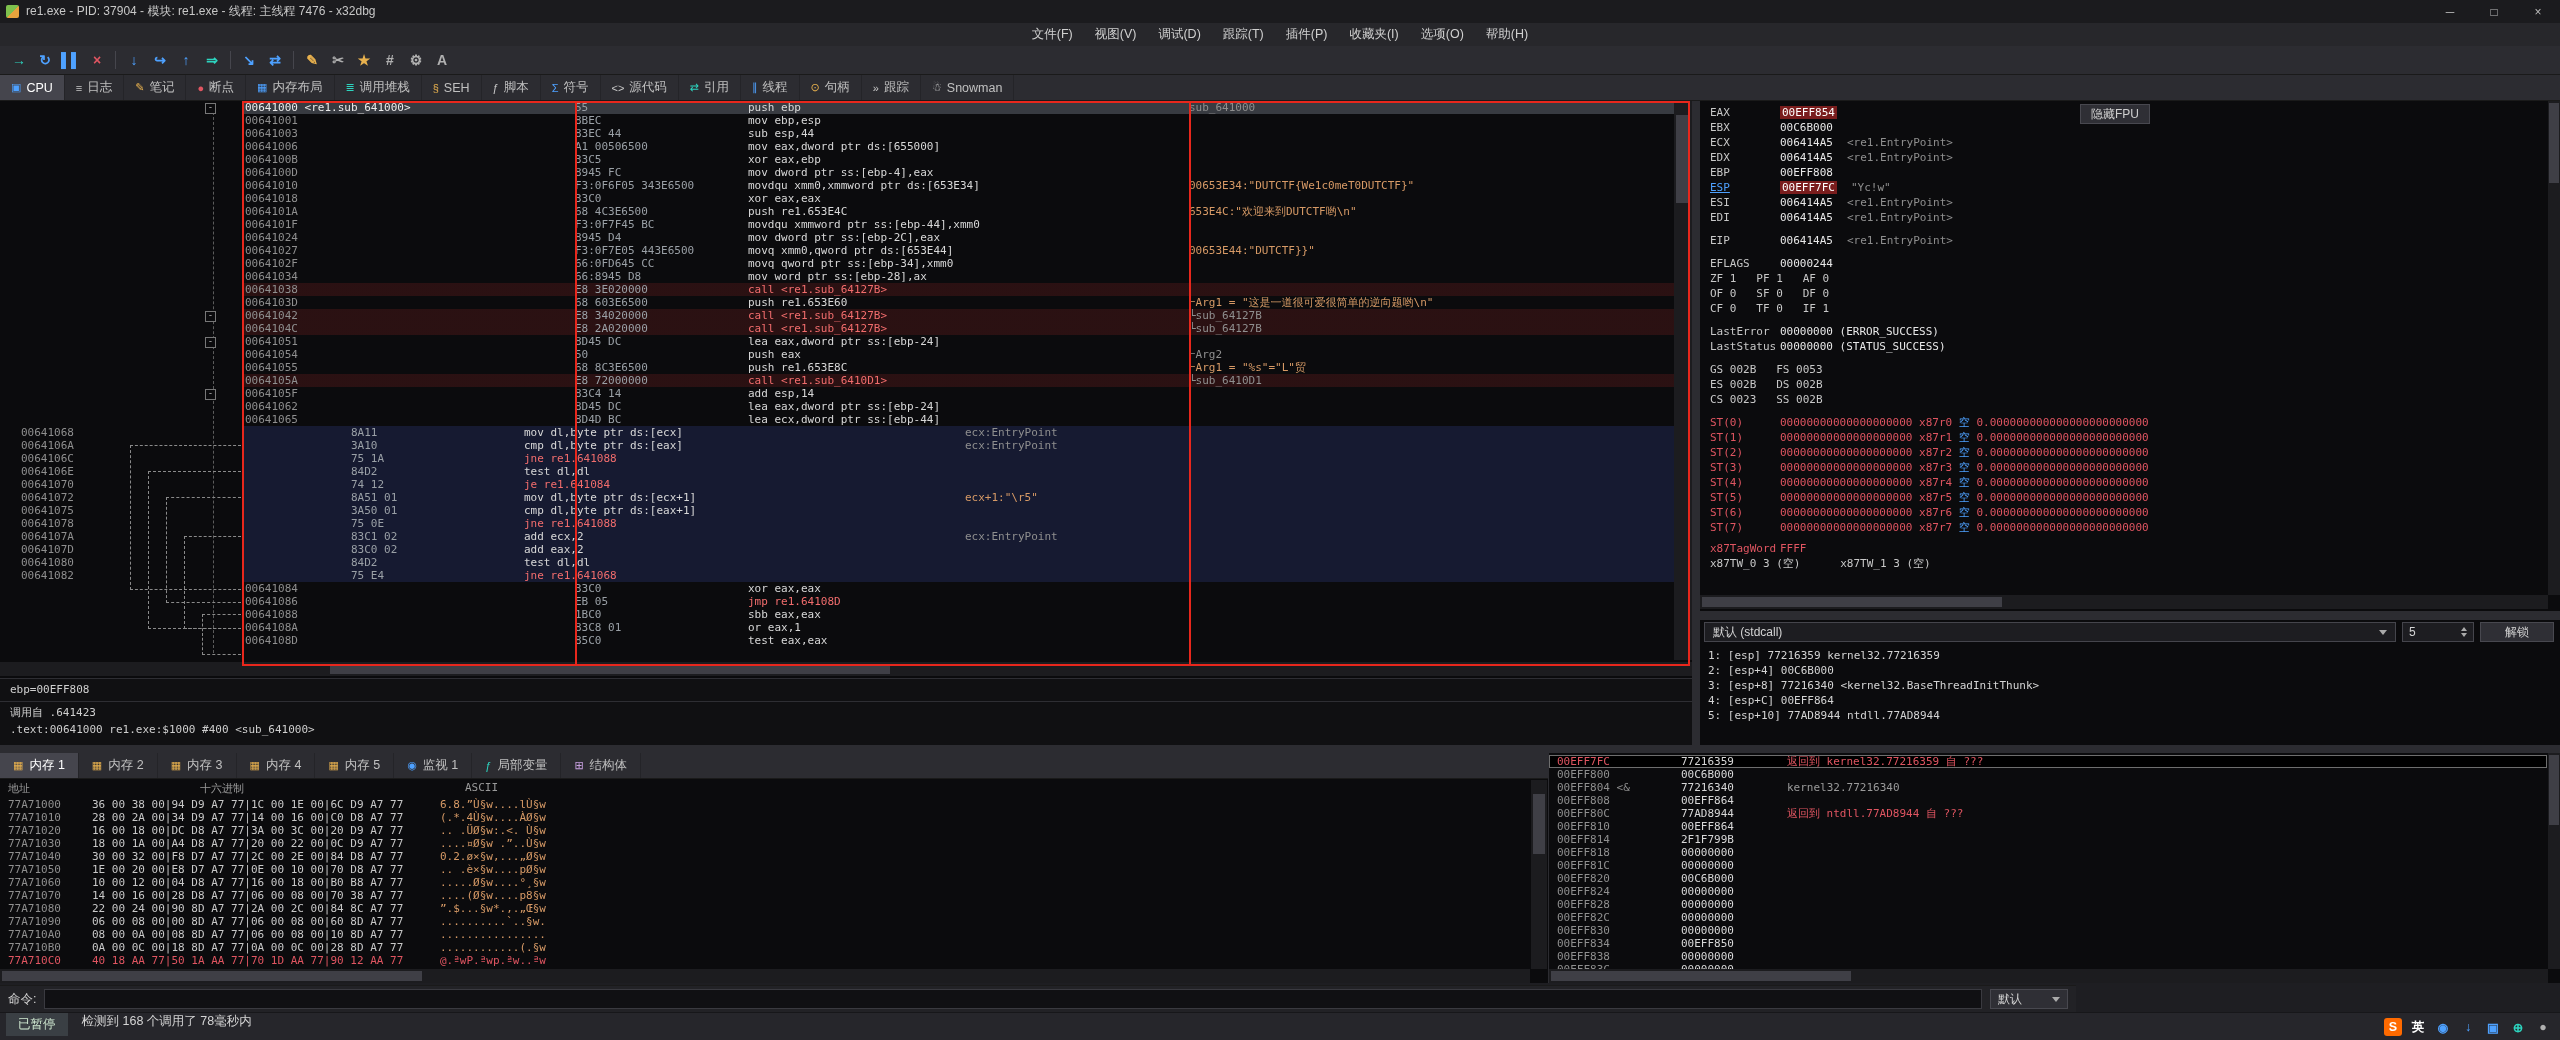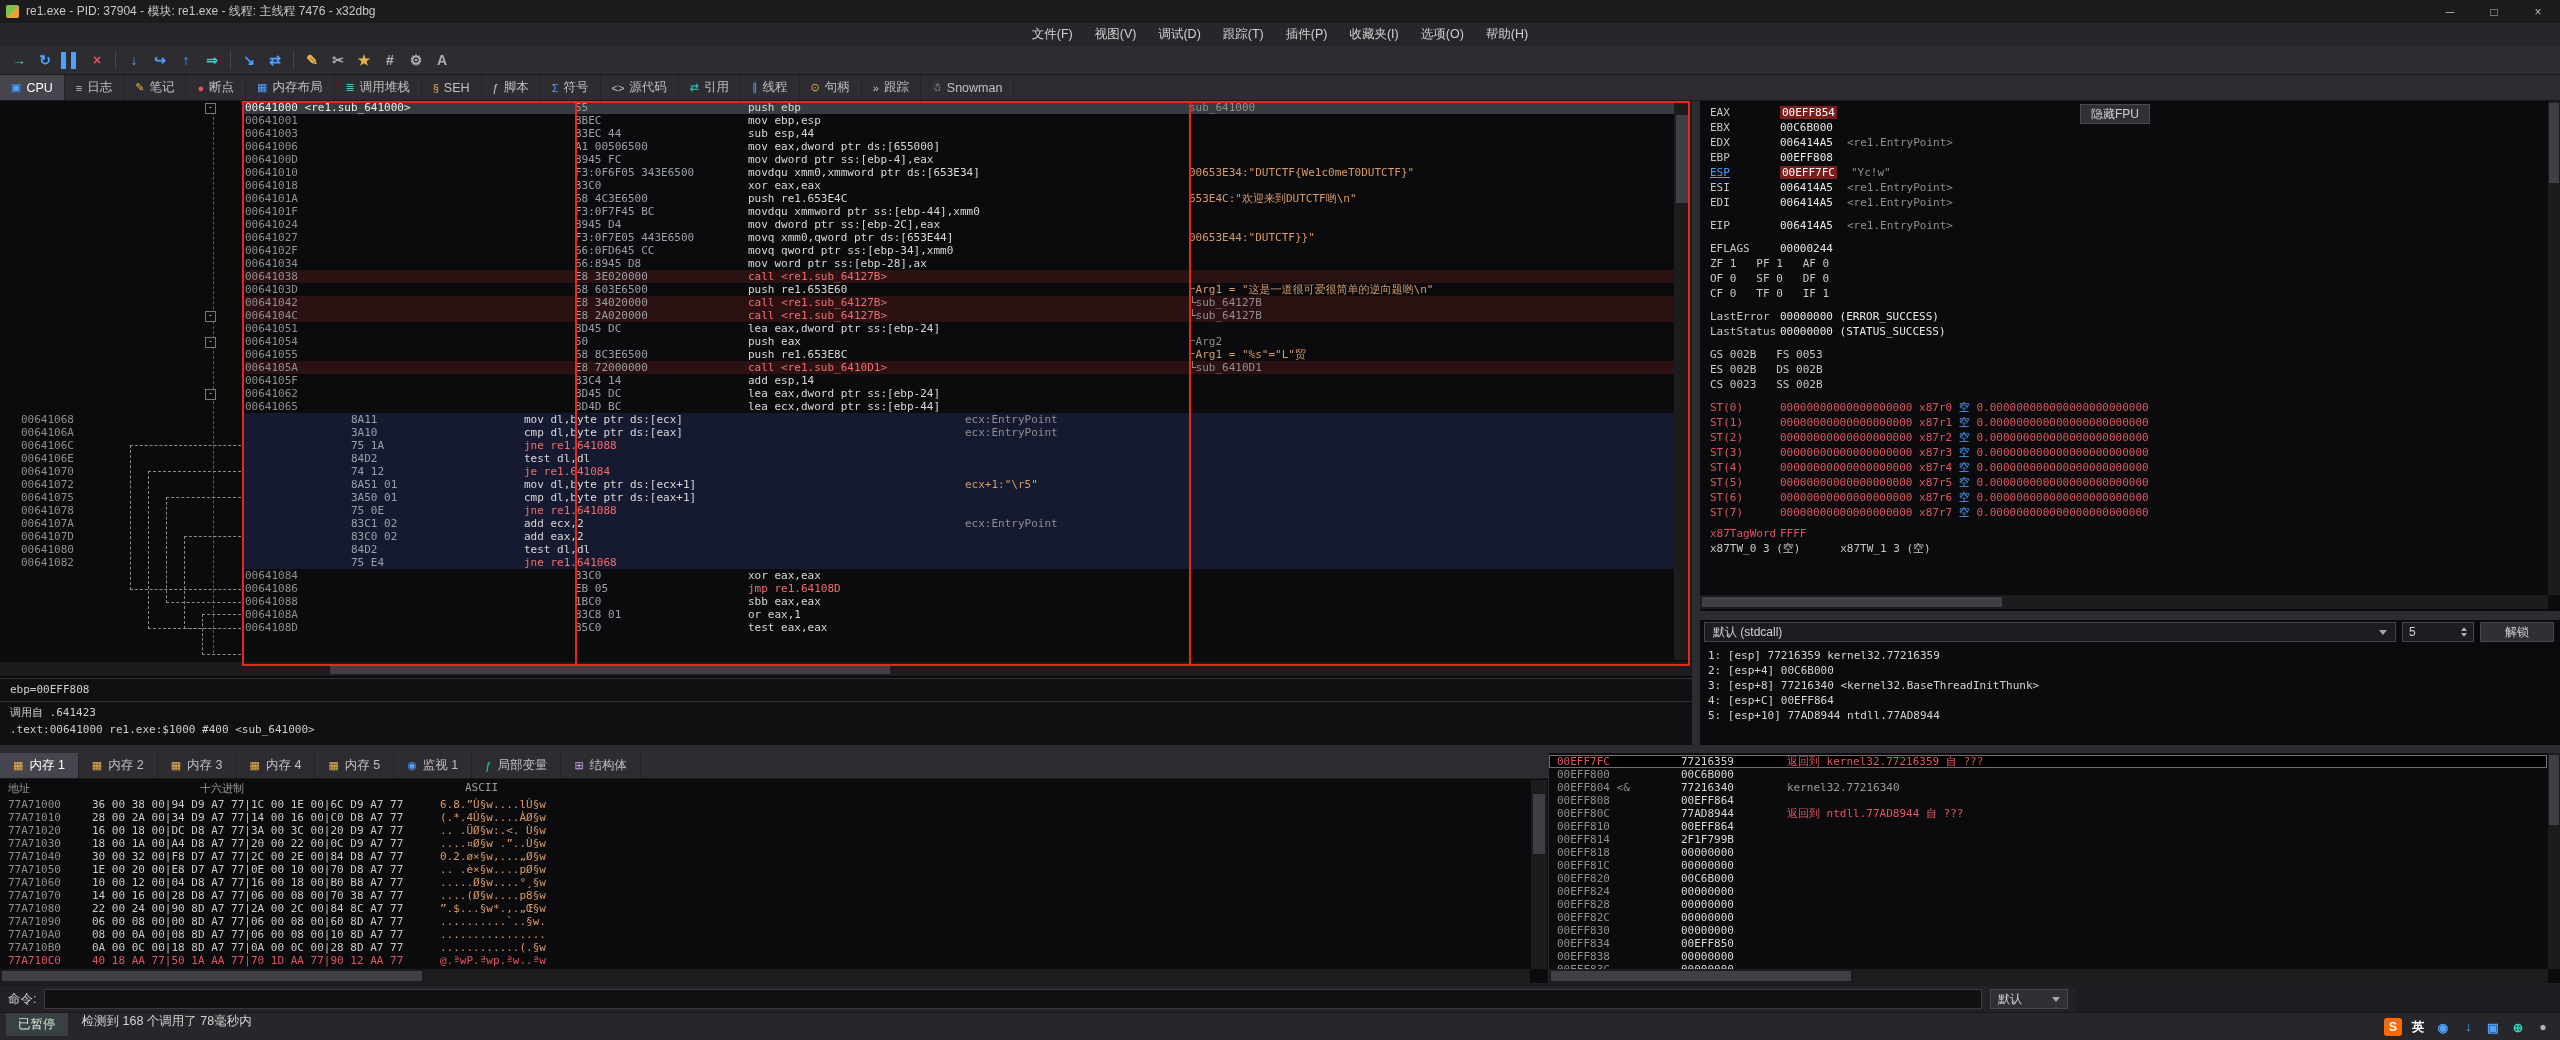--- a/index.html
+++ b/index.html
@@ -291,20 +291,26 @@
           <span class="c-asm">sub esp,44</span>
           <span class="c-comment"></span>
         </div>
         <div class="drow">
           <span class="c-addr">00641006</span>
           <span class="c-bytes">A1 00506500</span>
           <span class="c-asm">mov eax,dword ptr ds:[655000]</span>
           <span class="c-comment"></span>
         </div>
         <div class="drow">
+          <span class="c-addr">0064100B</span>
+          <span class="c-bytes">33C5</span>
+          <span class="c-asm">xor eax,ebp</span>
+          <span class="c-comment"></span>
+        </div>
+        <div class="drow">
           <span class="c-addr">0064100D</span>
           <span class="c-bytes">8945 FC</span>
           <span class="c-asm">mov dword ptr ss:[ebp-4],eax</span>
           <span class="c-comment"></span>
         </div>
         <div class="drow">
           <span class="c-addr">00641010</span>
           <span class="c-bytes">F3:0F6F05 343E6500</span>
           <span class="c-asm">movdqu xmm0,xmmword ptr ds:[653E34]</span>
           <span class="c-comment str">00653E34:"DUTCTF{We1c0meT0DUTCTF}"</span>
@@ -538,20 +544,21 @@
   <div class="anno anno-v" style="left:575px"></div>
   <div class="anno anno-v" style="left:1189px"></div>
 
   <div class="vsplit"></div>
 
   <div class="right-col">
     <div class="hidefpu">隐藏FPU</div>
     <div class="registers-body" id="registers-body">
         <div class="rline"><span class="rn">EAX</span><span class="rv chg">00EFF854</span></div>
         <div class="rline"><span class="rn">EBX</span><span class="rv">00C6B000</span></div>
+        <div class="rline"><span class="rn">ECX</span><span class="rv">006414A5</span><span class="rx">&lt;re1.EntryPoint&gt;</span></div>
         <div class="rline"><span class="rn">EDX</span><span class="rv">006414A5</span><span class="rx">&lt;re1.EntryPoint&gt;</span></div>
         <div class="rline"><span class="rn">EBP</span><span class="rv">00EFF808</span></div>
         <div class="rline"><span class="rn u">ESP</span><span class="rv chg">00EFF7FC</span><span class="rx">"Yc!w"</span></div>
         <div class="rline"><span class="rn">ESI</span><span class="rv">006414A5</span><span class="rx">&lt;re1.EntryPoint&gt;</span></div>
         <div class="rline"><span class="rn">EDI</span><span class="rv">006414A5</span><span class="rx">&lt;re1.EntryPoint&gt;</span></div>
         <div class="rgap"></div>
         <div class="rline"><span class="rn">EIP</span><span class="rv">006414A5</span><span class="rx">&lt;re1.EntryPoint&gt;</span></div>
         <div class="rgap"></div>
         <div class="rline"><span class="rn">EFLAGS</span><span class="rv">00000244</span></div>
         <div class="rline pre">ZF 1   PF 1   AF 0</div>

